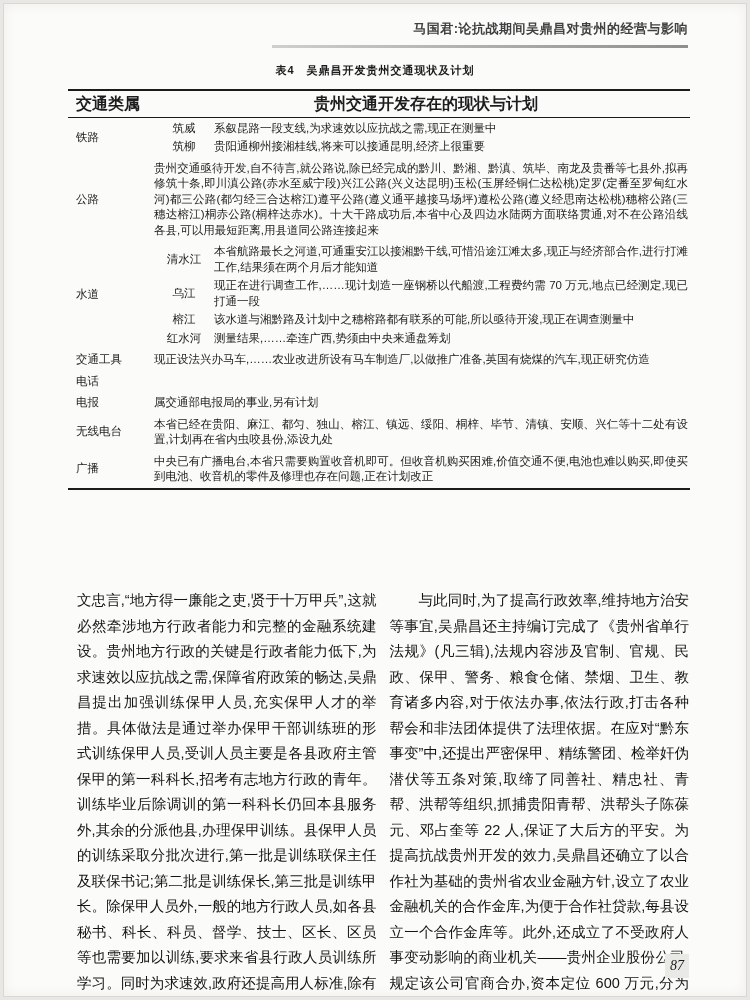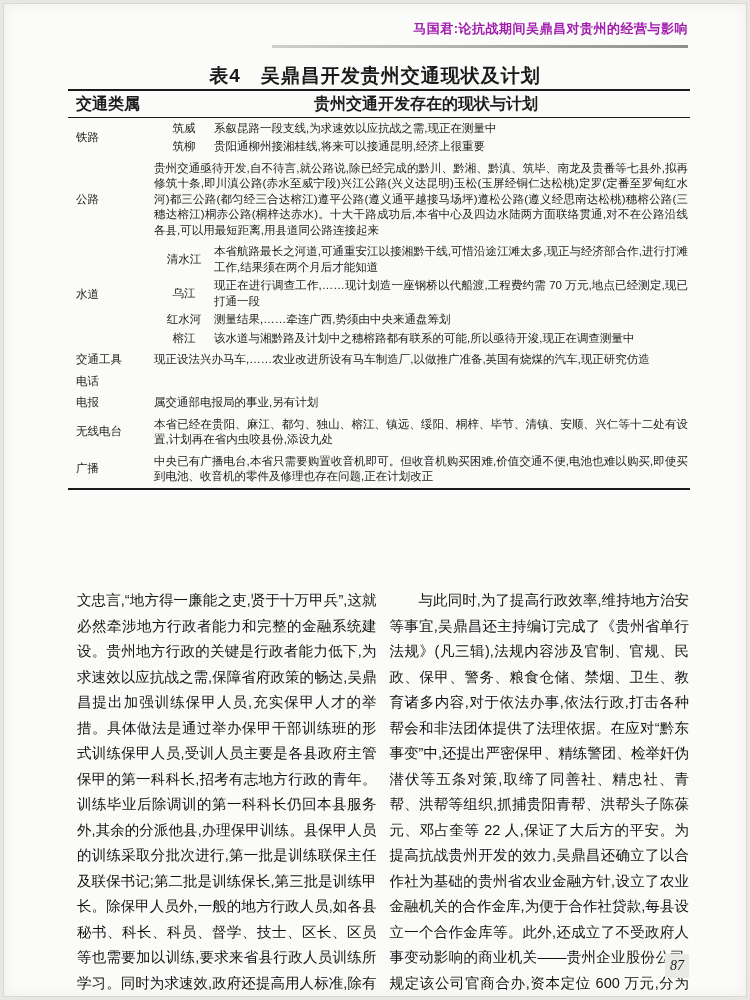--- a/index.html
+++ b/index.html
@@ -11,30 +11,30 @@
   }
   .page{
     position:absolute;inset:3px;
     background:#fbfbf9;
     border:1px solid #d9d8d4;
     box-shadow:inset 0 0 14px rgba(0,0,0,0.06);
   }
   
   .runhead{
     position:absolute;top:16px;right:58px;
-    font-size:13px;font-weight:bold;letter-spacing:.5px;color:#a21caf;
+    font-size:13px;font-weight:bold;letter-spacing:.5px;color:#404040;
   }
   .headrule{
     position:absolute;top:41px;left:268px;right:58px;height:3px;
     background:linear-gradient(to right,#cfcfcc,#8f8f8c);
   }
   
   .tbl-title{
     position:absolute;top:59px;left:0;right:0;text-align:center;
-    font-size:19px;font-weight:bold;letter-spacing:1px;
+    font-size:11px;font-weight:bold;letter-spacing:1px;
   }
   .tbl{
     position:absolute;top:85px;left:64px;right:56px;
     border-top:2.5px solid #1b1b1b;border-bottom:2.5px solid #1b1b1b;
     font-size:11.5px;line-height:15.5px;color:#1c1c1c;
   }
   .t-header{display:flex;border-bottom:1.5px solid #1b1b1b;padding:5px 0;font-weight:bold;font-size:16px;}
   .t-h1{width:86px;flex:none;text-align:left;padding-left:8px;}
   .t-h2{flex:1;text-align:center;}
   .t-row{display:flex;padding:3px 0;}
@@ -101,26 +101,26 @@
       <div class="t-flow">
         <div class="t-sub">
           <div class="t-subname">清水江</div>
           <div class="t-text">本省航路最长之河道,可通重安江以接湘黔干线,可惜沿途江滩太多,现正与经济部合作,进行打滩工作,结果须在两个月后才能知道</div>
         </div>
         <div class="t-sub">
           <div class="t-subname">乌江</div>
           <div class="t-text">现正在进行调查工作,……现计划造一座钢桥以代船渡,工程费约需 70 万元,地点已经测定,现已打通一段</div>
         </div>
         <div class="t-sub">
+          <div class="t-subname">榕江</div>
+          <div class="t-text">该水道与湘黔路及计划中之穗榕路都有联系的可能,所以亟待开浚,现正在调查测量中</div>
+        </div>
+        <div class="t-sub">
           <div class="t-subname">红水河</div>
           <div class="t-text">测量结果,……牵连广西,势须由中央来通盘筹划</div>
-        </div>
-        <div class="t-sub">
-          <div class="t-subname">榕江</div>
-          <div class="t-text">该水道与湘黔路及计划中之穗榕路都有联系的可能,所以亟待开浚,现正在调查测量中</div>
         </div>
       </div>
     </div>
 
     <div class="t-row">
       <div class="t-cat">交通工具</div>
       <div class="t-flow">
         <div class="t-text">现正设法兴办马车,……农业改进所设有马车制造厂,以做推广准备,英国有烧煤的汽车,现正研究仿造</div>
       </div>
     </div>

